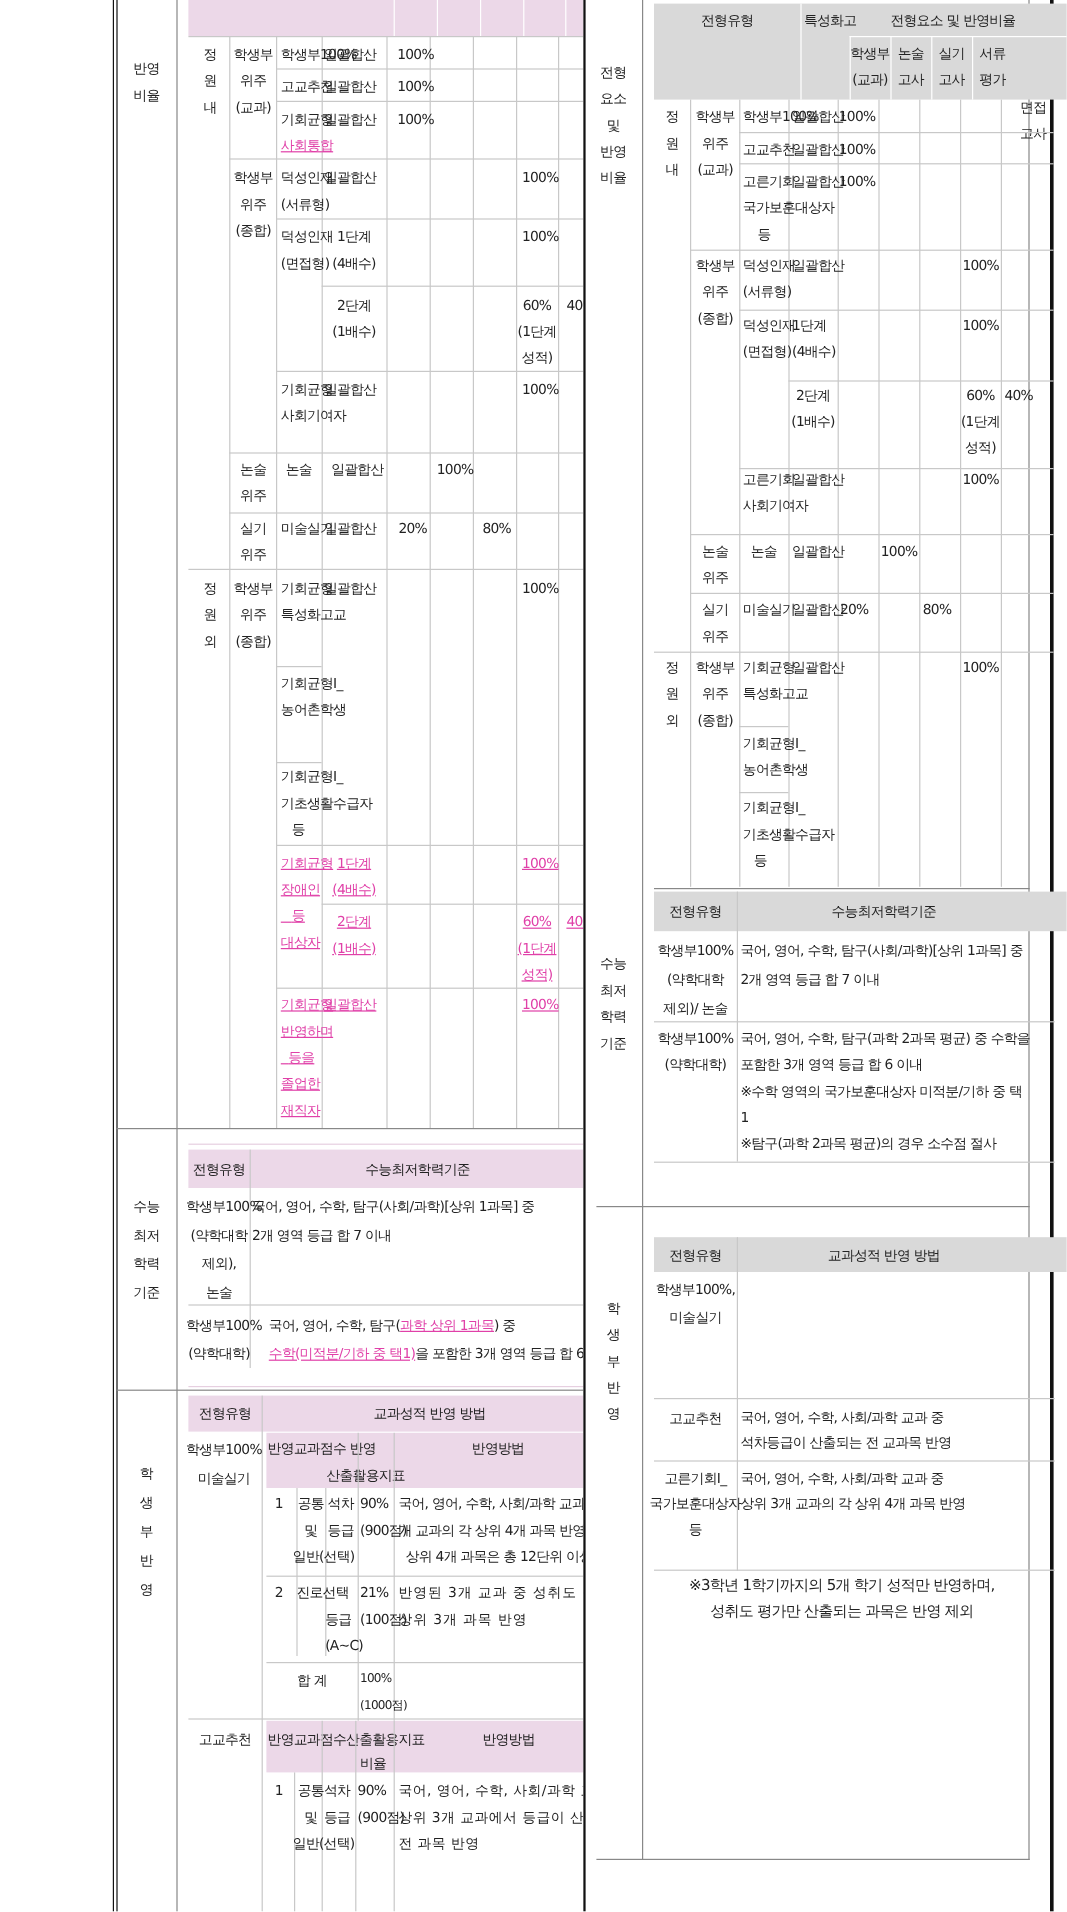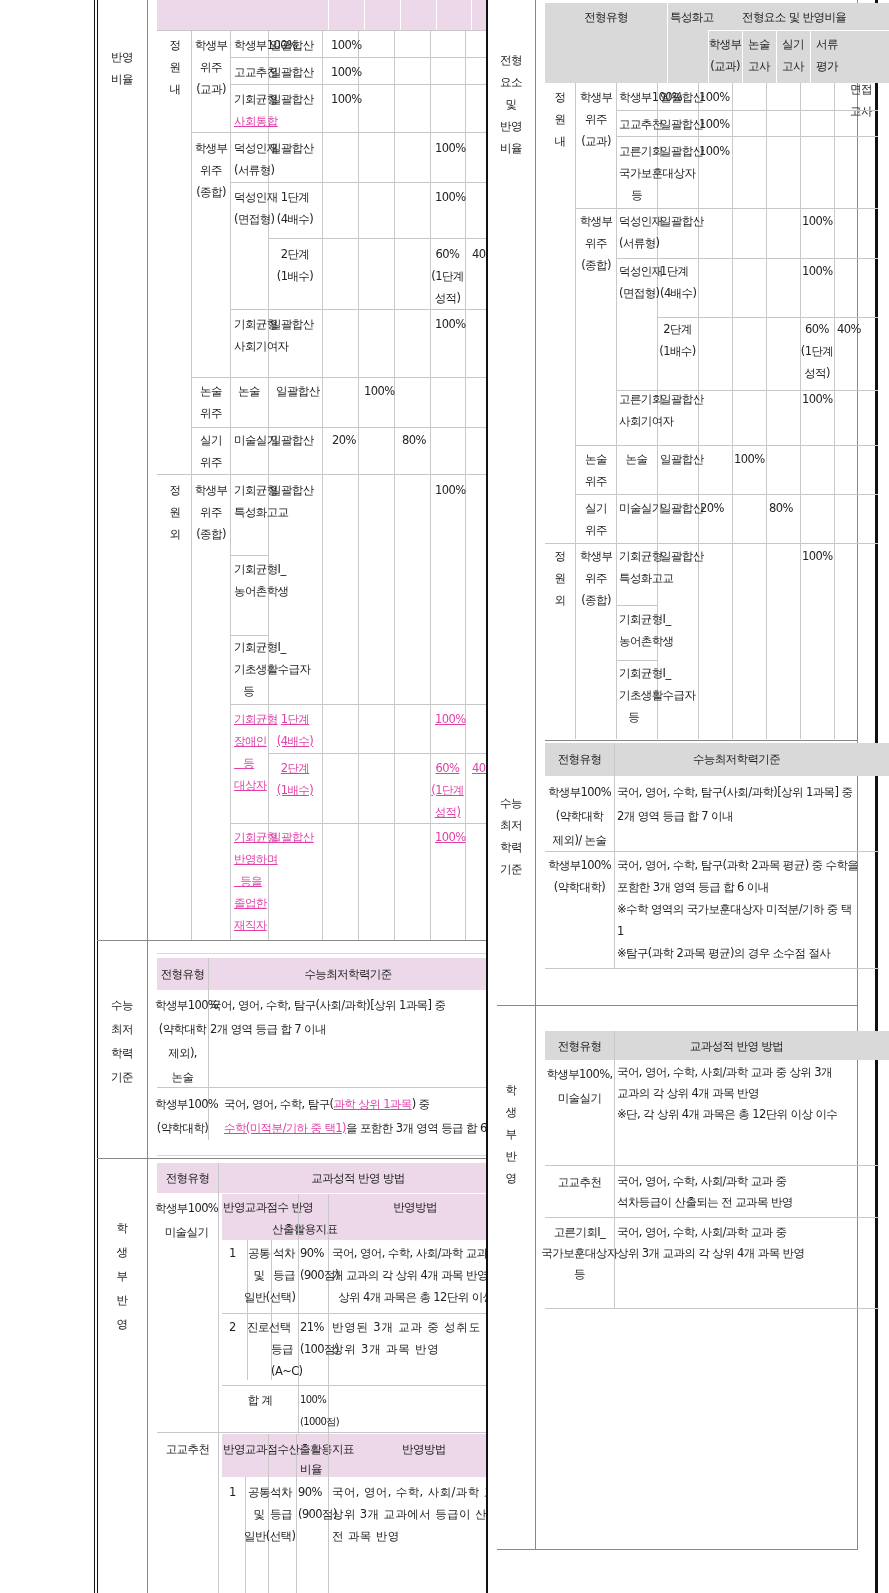--- a/index.html
+++ b/index.html
@@ -307,21 +307,21 @@
 
   <div class="t c" style="left:4px;top:1035px;width:42px;line-height:22px;">
     <div>학</div><div>생</div><div>부</div><div>반</div><div>영</div>
   </div>
   <div class="graybg" style="left:59px;top:1031px;width:344px;height:29px;"></div>
   <div class="vl" style="left:128px;top:1031px;height:278px;"></div>
   <div class="t c" style="left:59px;top:1035px;width:69px;">전형유형</div>
   <div class="t c" style="left:128px;top:1035px;width:245px;">교과성적 반영 방법</div>
 
   <div class="t c" style="left:57px;top:1062px;width:73px;line-height:24px;"><span>학생부100%,</span><br><span>미술실기</span></div>
-  <div class="t" style="left:131px;top:1062px;line-height:21px;"><span>국어, 영어, 수학, 사회/과학 교과 중 상위 3개</span><br><span>교과의 각 상위 4개 과목 반영</span><br><span>※단, 각 상위 4개 과목은 총 12단위 이상 이수</span></div>
   <div class="hl" style="left:59px;top:1165px;width:334px;"></div>
   <div class="t c" style="left:59px;top:1171px;width:69px;">고교추천</div>
   <div class="t" style="left:131px;top:1171px;line-height:21px;"><span>국어, 영어, 수학, 사회/과학 교과 중</span><br><span>석차등급이 산출되는 전 교과목 반영</span></div>
   <div class="hl" style="left:59px;top:1217px;width:334px;"></div>
   <div class="t c" style="left:55px;top:1222px;width:77px;line-height:21px;"><span>고른기회Ⅰ_</span><br><span>국가보훈대상자</span><br><span>등</span></div>
   <div class="t" style="left:131px;top:1222px;line-height:21px;"><span>국어, 영어, 수학, 사회/과학 교과 중</span><br><span>상위 3개 교과의 각 상위 4개 과목 반영</span></div>
   <div class="hl" style="left:59px;top:1308px;width:334px;"></div>
+  <div class="t c" style="left:59px;top:1310px;width:313px;font-size:12.5px;line-height:22px;"><span>※3학년 1학기까지의 5개 학기 성적만 반영하며,</span><br><span>성취도 평가만 산출되는 과목은 반영 제외</span></div>
 </div>
 
 </body></html>

